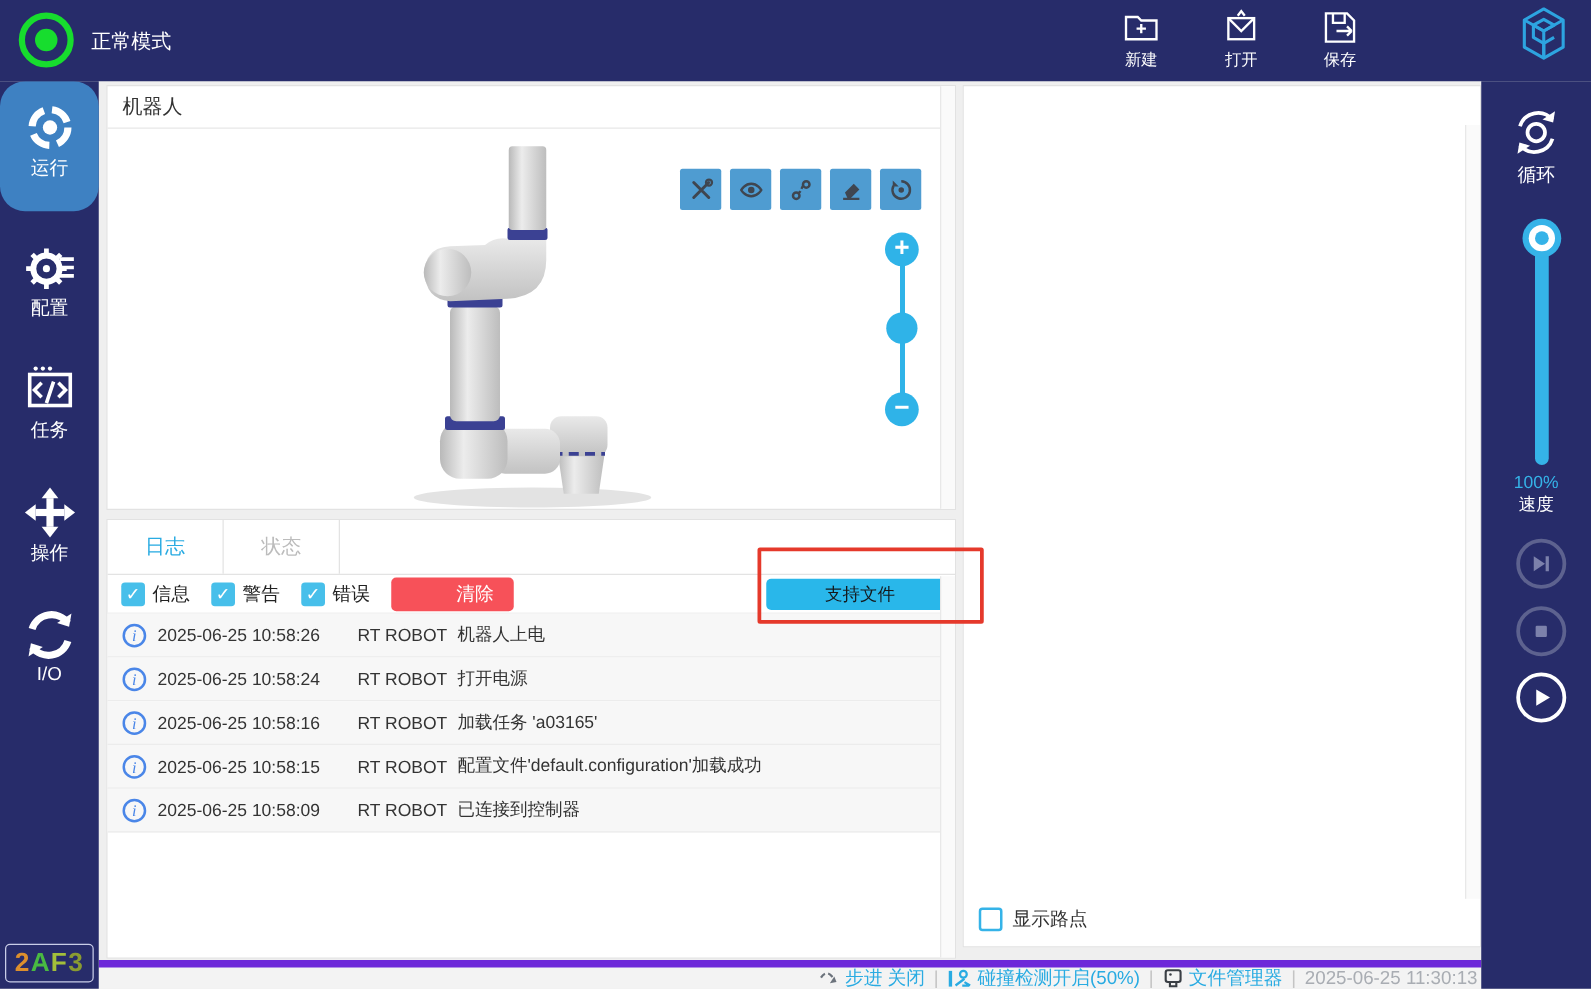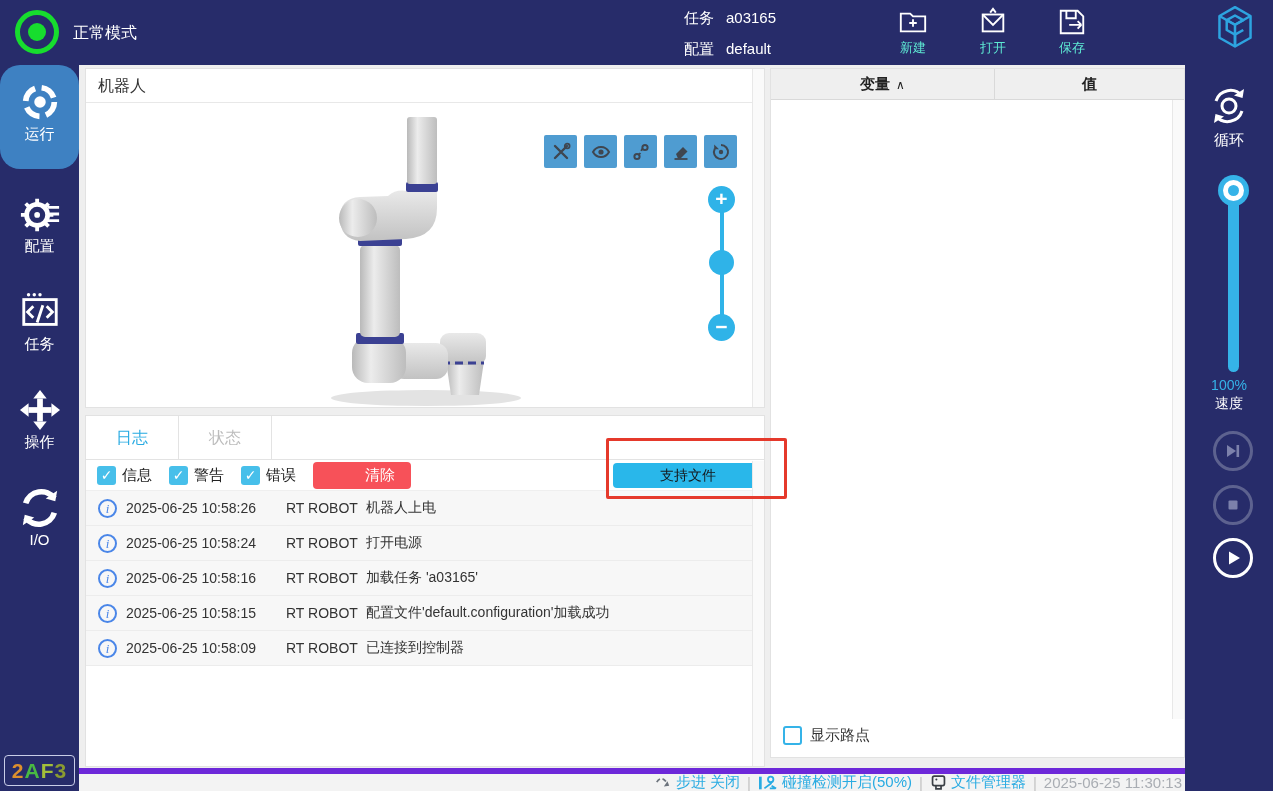--- a/index.html
+++ b/index.html
@@ -7,21 +7,21 @@
     font-family:"Liberation Sans","DejaVu Sans",sans-serif; }
   .abs { position:absolute; }
 
   
   .topbar { position:absolute; left:0; top:0; width:1273px; height:65px; background:#272c6a; z-index:10; }
   .mode-ind { position:absolute; left:15px; top:10px; width:44px; height:44px; border:5px solid #17dd2e; border-radius:50%; }
   .mode-ind i { position:absolute; left:50%; top:50%; width:18px; height:18px; margin:-9px 0 0 -9px; background:#17dd2e; border-radius:50%; }
   .mode-label { position:absolute; left:73px; top:23px; color:#fff; font-size:16px; }
   .task-info { position:absolute; left:684px; top:2px; color:#fff; font-size:15px; line-height:31px; }
   .task-info .row span.lbl { margin-right:12px; }
-  .tb-action { position:absolute; top:7px; width:58px; text-align:center; color:#5eead4; cursor:pointer; }
+  .tb-action { position:absolute; top:7px; width:58px; text-align:center; color:#ffffff; cursor:pointer; }
   .tb-action svg { width:30px; height:30px; display:block; margin:0 auto; }
   .tb-action .cap { font-size:13px; margin-top:2px; display:block; }
   .logo { position:absolute; left:1206px; top:2px; width:58px; height:58px; }
 
   
   .lsidebar { position:absolute; left:0; top:65px; width:79px; height:726px; background:#272c6a; z-index:9; }
   .side-item { position:absolute; left:0; width:79px; height:100px; text-align:center; color:#fff; cursor:pointer;border-radius:20px; }
   .side-item svg { width:42px; height:42px; display:block; margin:16px auto 2px; }
   .side-item .cap { font-size:15px; }
   .side-item.active { background:#3e81c2; }
@@ -100,24 +100,20 @@
 </style>
 </head>
 <body>
 
 <div class="topbar">
   <div class="mode-ind">
       <i></i>
     </div>
   <div class="mode-label">正常模式</div>
 
-  <div class="task-info">
-    <div class="row"><span class="lbl">任务</span><span>a03165</span></div>
-    <div class="row"><span class="lbl">配置</span><span>default</span></div>
-  </div>
 
   <div class="tb-action" style="left:884px;">
     <svg viewBox="0 0 32 32">
         <path d="M3 7h10l3 3h13v16H3z" fill="none" stroke="#fff" stroke-width="2"></path>
         <path d="M16 13v8M12 17h8" stroke="#fff" stroke-width="2"></path>
       </svg>
     <span class="cap">新建</span>
   </div>
   <div class="tb-action" style="left:964px;">
     <svg viewBox="0 0 32 32">
@@ -317,24 +313,20 @@
       <span class="info-ic">i</span>
       <span class="lr-time">2025-06-25 10:58:09</span>
       <span class="lr-src">RT ROBOT</span>
       <span class="lr-msg">已连接到控制器</span>
     </div>
   </div>
   <div class="scroll-strip" style="top:45px;"></div>
 </div>
 
 <div class="vars-panel">
-  <div class="vars-header">
-    <div class="vh-col1"><span>变量</span><span class="caret">∧</span></div>
-    <div class="vh-col2"><span>值</span></div>
-  </div>
   <div class="waypoint-row">
     <span class="cb-empty"></span>
     <span class="wp-label">显示路点</span>
   </div>
   <div class="scroll-strip" style="top:31px;bottom:38px;"></div>
 </div>
 
 <div class="rsidebar">
   <div class="loop-blk" style="width:88px;">
     <svg viewBox="0 0 46 46" fill="none">

